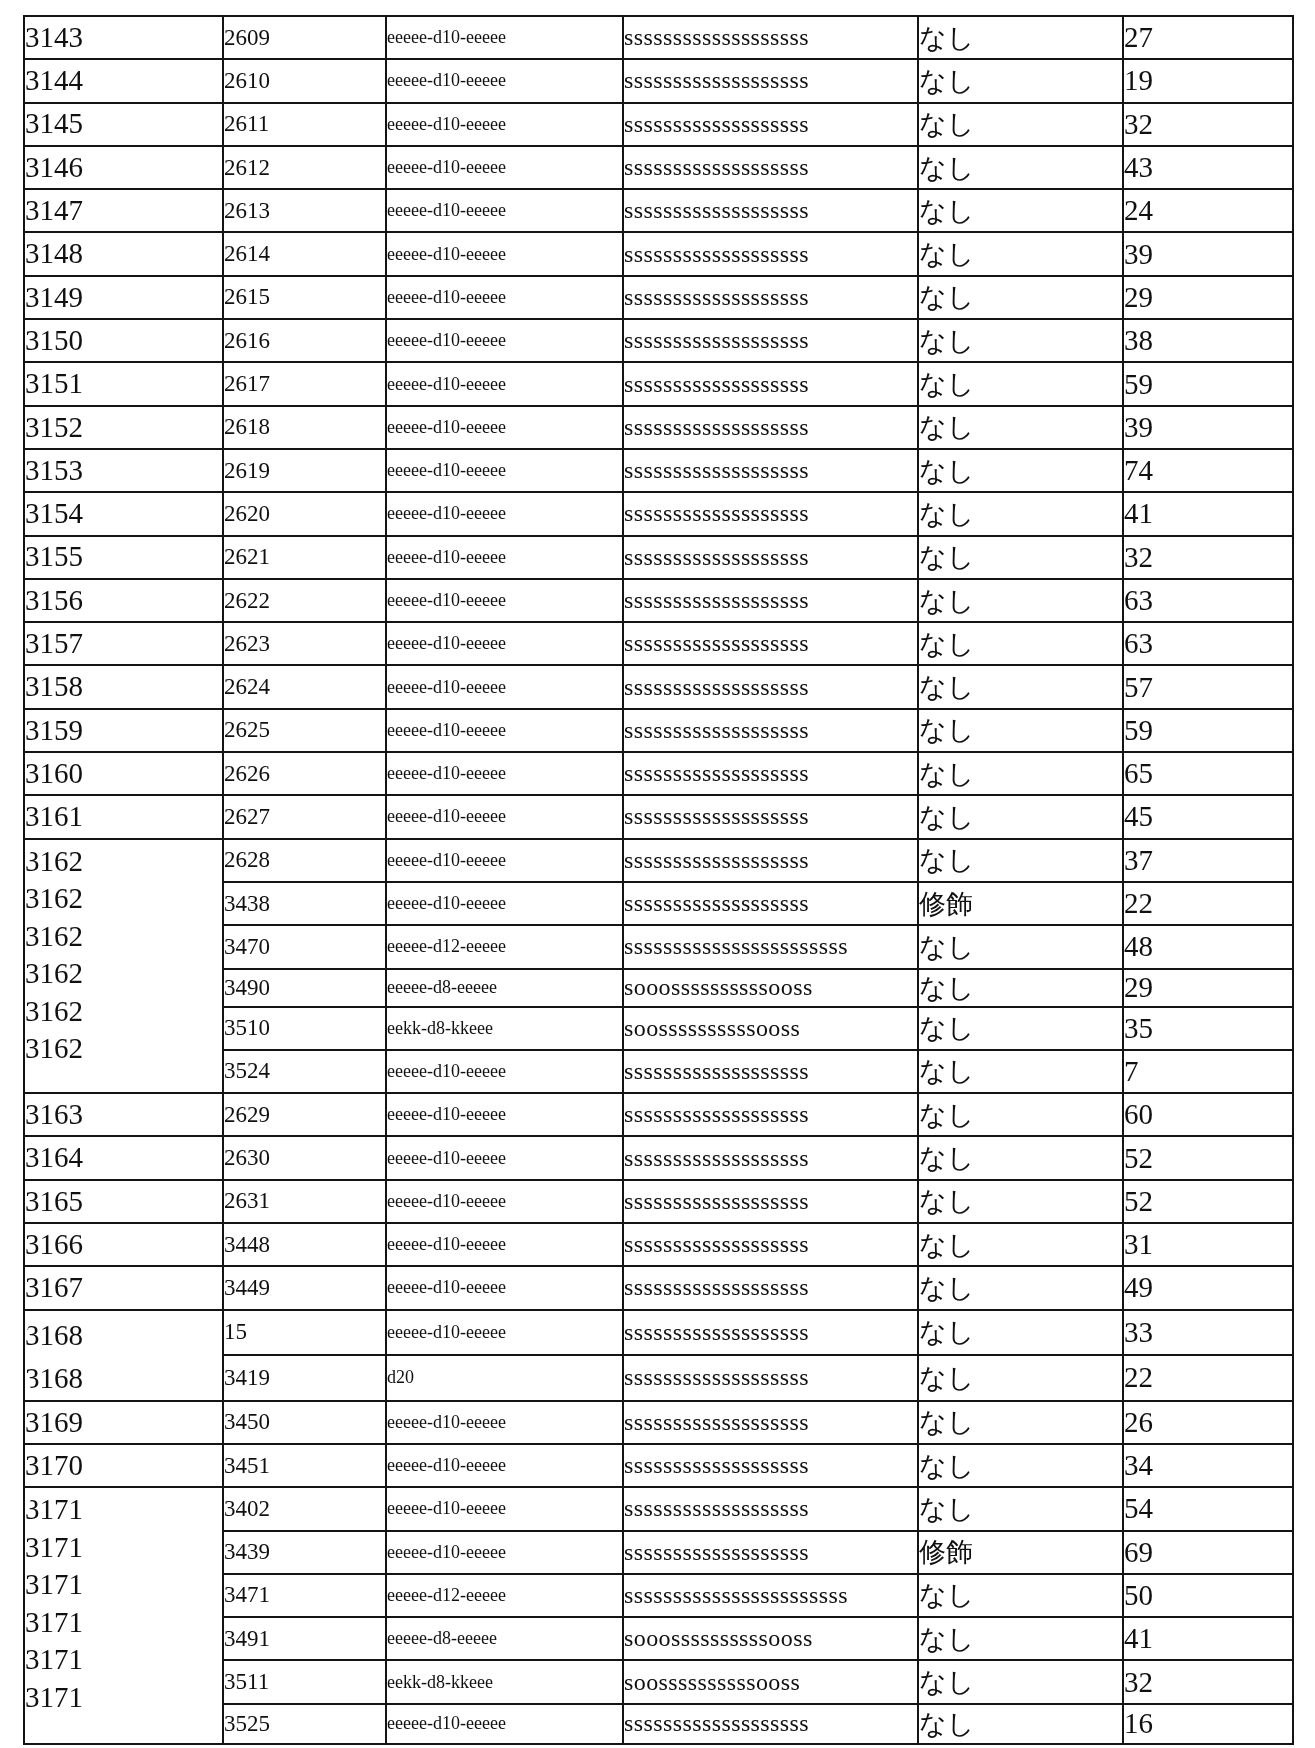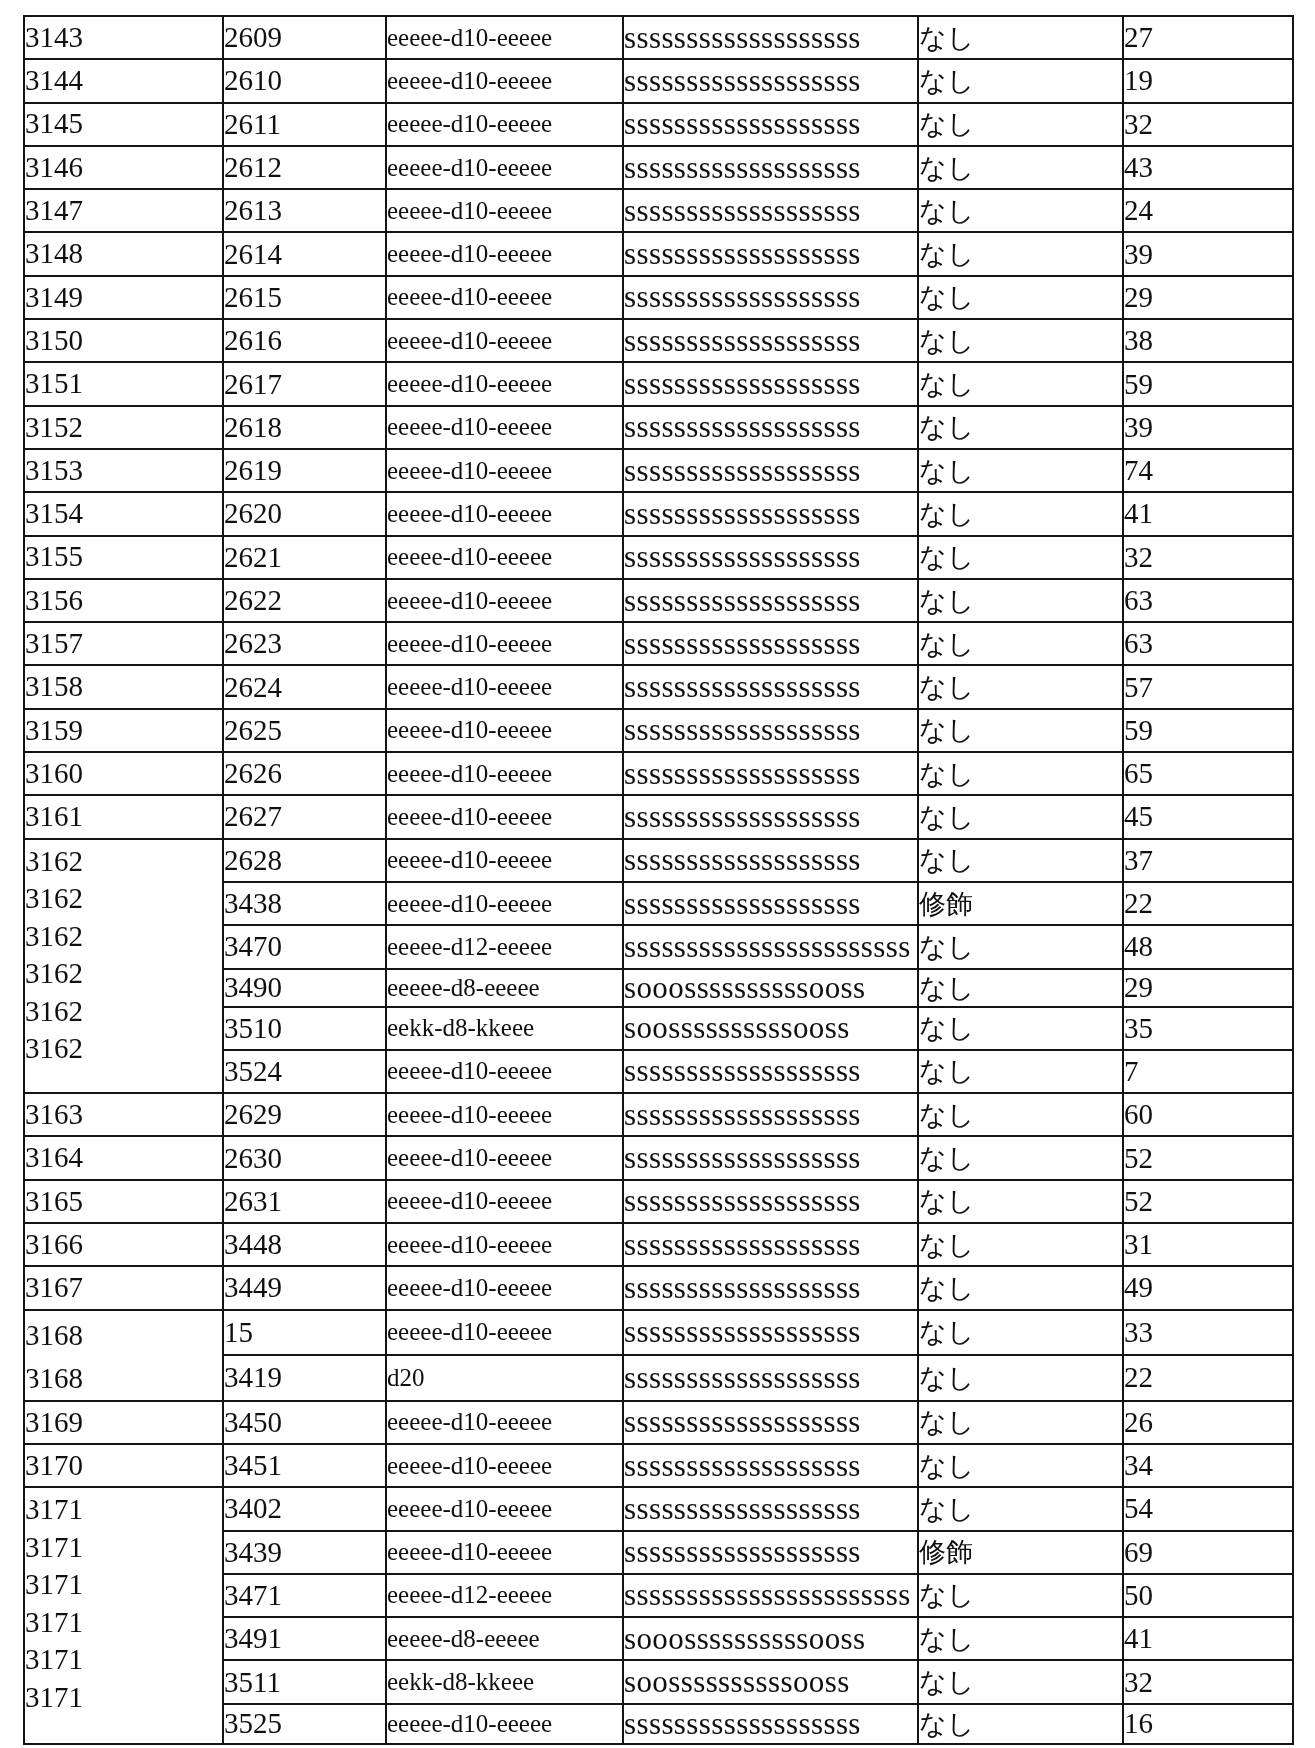--- a/index.html
+++ b/index.html
@@ -27,23 +27,23 @@
   }
   table.doc-table td {
     border: 2px solid #141414;
     overflow: hidden;
     white-space: nowrap;
     vertical-align: middle;
     padding: 0;
   }
   td.c1 { font-size: 29px; padding-left: 15px; }
   td.c1.multi { vertical-align: top; padding-top: 3px; border-radius: 28px; }
-  td.c2 { font-size: 29px; padding-left: 13px; }
-  td.c3 { font-size: 25px; padding-left: 17px; }
-  td.c4 { font-size: 31px; padding-left: 15px; letter-spacing: 0.4px; }
+  td.c2 { font-size: 23px; padding-left: 13px; }
+  td.c3 { font-size: 18px; padding-left: 17px; }
+  td.c4 { font-size: 24px; padding-left: 15px; letter-spacing: 0.4px; }
   td.c5 { font-size: 27px; padding-left: 11px; }
   td.c6 { font-size: 29px; padding-left: 14px; }
   .idline { line-height: 37.5px; }
   td.span2 .idline { line-height: 43px; }
 </style>
 </head>
 <body>
 
 <div class="table-wrap">
   <table class="doc-table">

